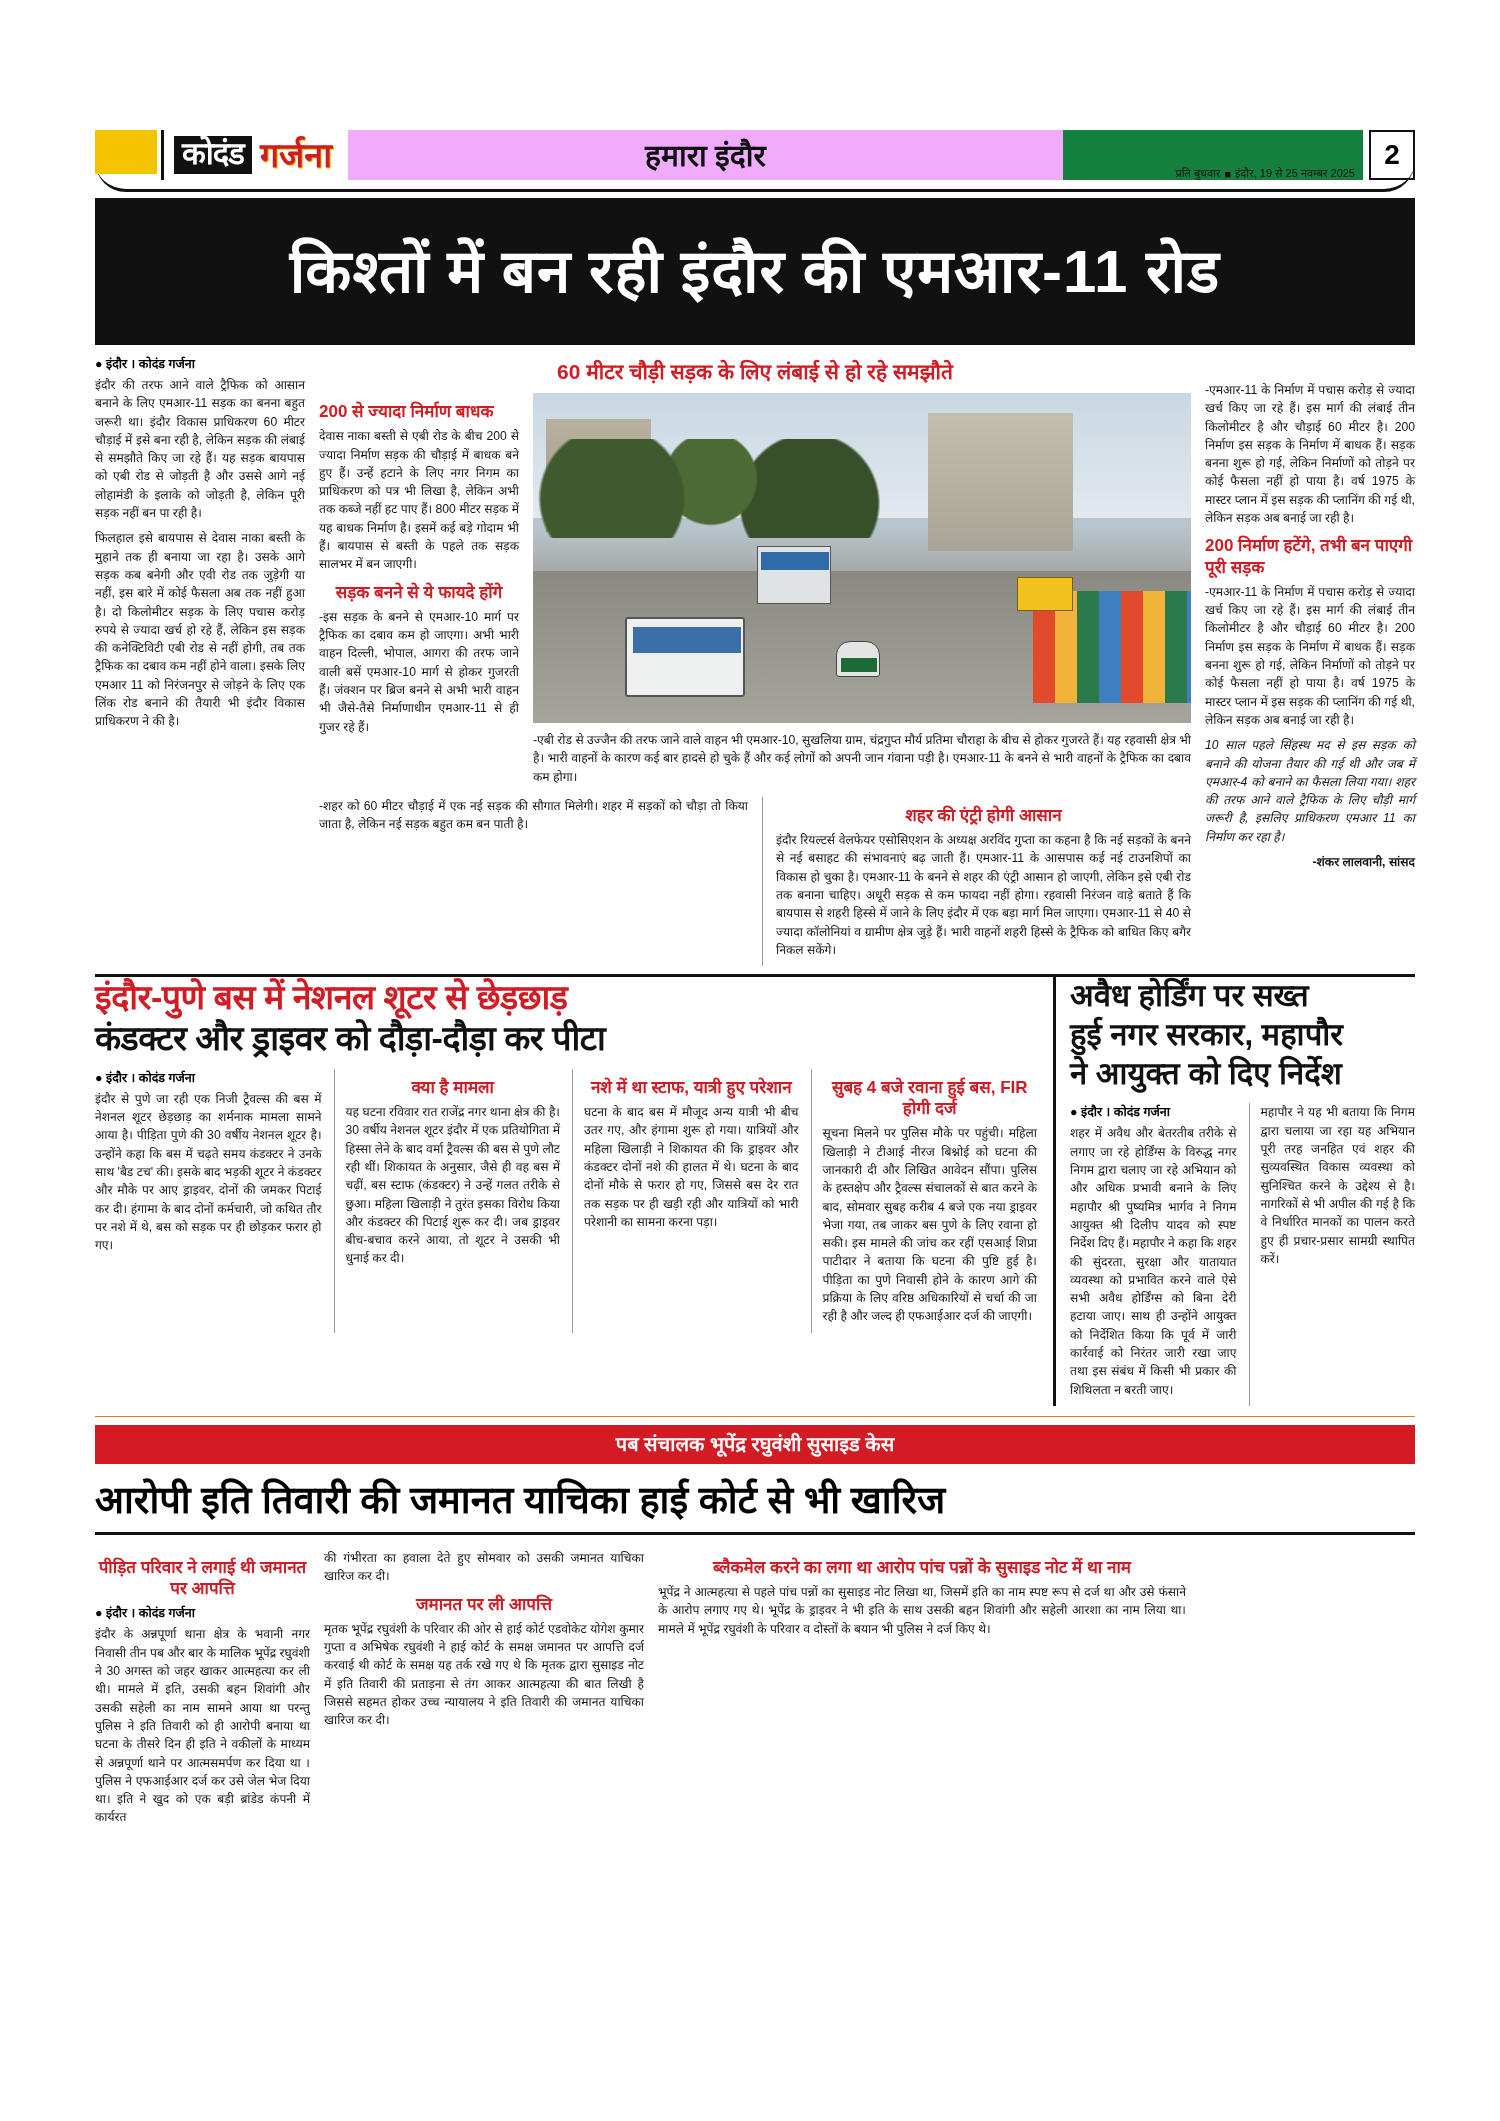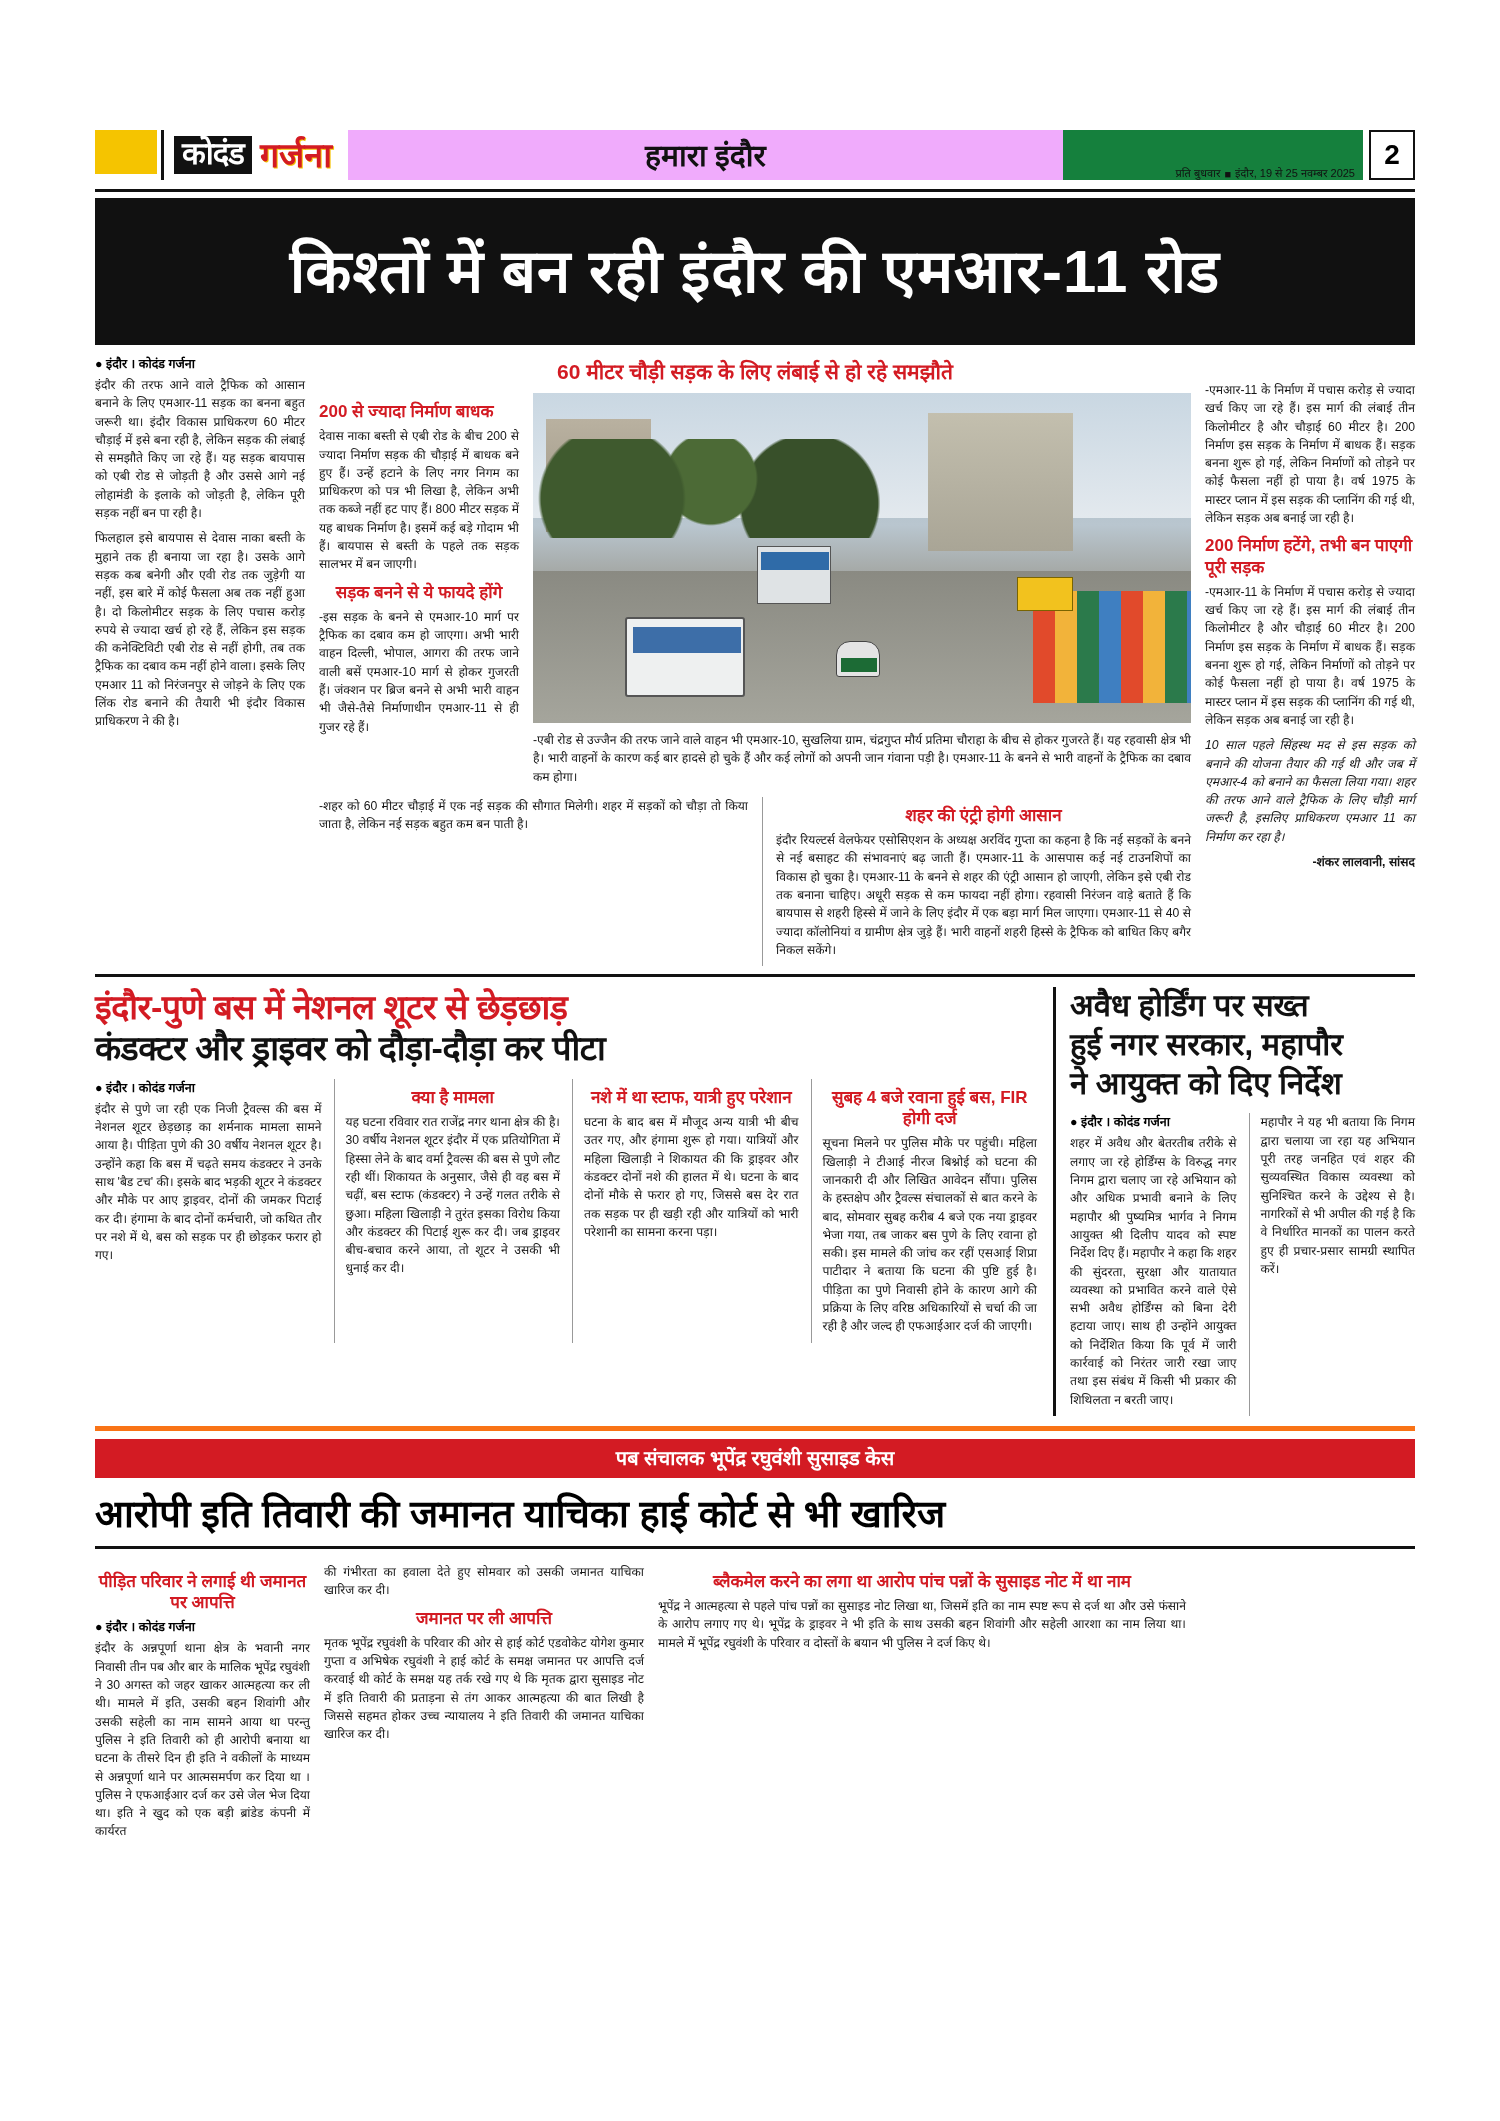--- a/index.html
+++ b/index.html
@@ -26,20 +26,21 @@
     height: 1890px;
   }
 
   
   .masthead {
     display: flex;
     align-items: stretch;
     height: 62px;
     border-bottom: 3px solid #111;
     padding-bottom: 0;
+    border-radius: 31px;
   }
   .mh-yellow {
     width: 62px;
     background: #f5c400;
     height: 44px;
   }
   .mh-logo {
     display: flex;
     align-items: center;
     padding: 0 10px;
@@ -208,22 +209,21 @@
     background: linear-gradient(#c3bfae,#a9a596); }
   .ph-bldg2 { position:absolute; left:2%; top:8%; width:16%; height:34%;
     background: linear-gradient(#b9b1a0,#9c9484); }
   .ph-yellowbus { position:absolute; right:18%; bottom:34%; width:56px; height:34px; background:#f2c21e; border:1px solid #7a6400; }
 
   
   .mid-section {
     display: grid;
     grid-template-columns: 1fr 362px;
     gap: 16px;
-    padding-top: 10px;
-    border-bottom: 5px solid #f97316;
+    border-bottom: 1px solid #f97316;
     padding-bottom: 10px;
   }
   .mid-left h2 {
     margin: 0;
     color: #d31b23;
     font-size: 34px;
     font-weight: bold;
     line-height: 1.2;
     letter-spacing: -0.5px;
   }

